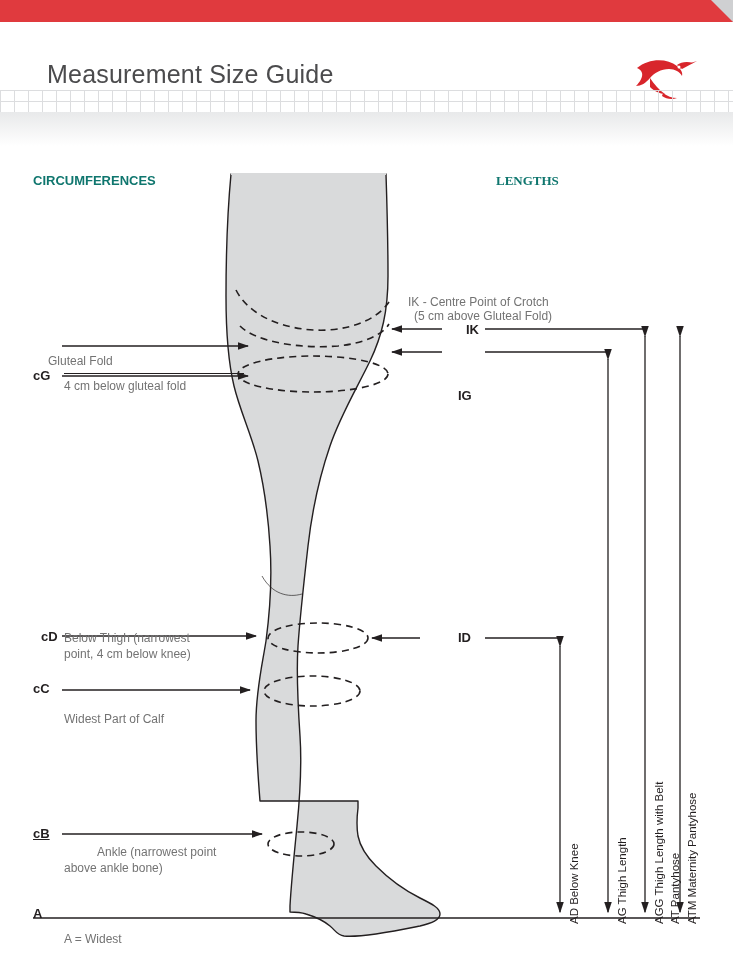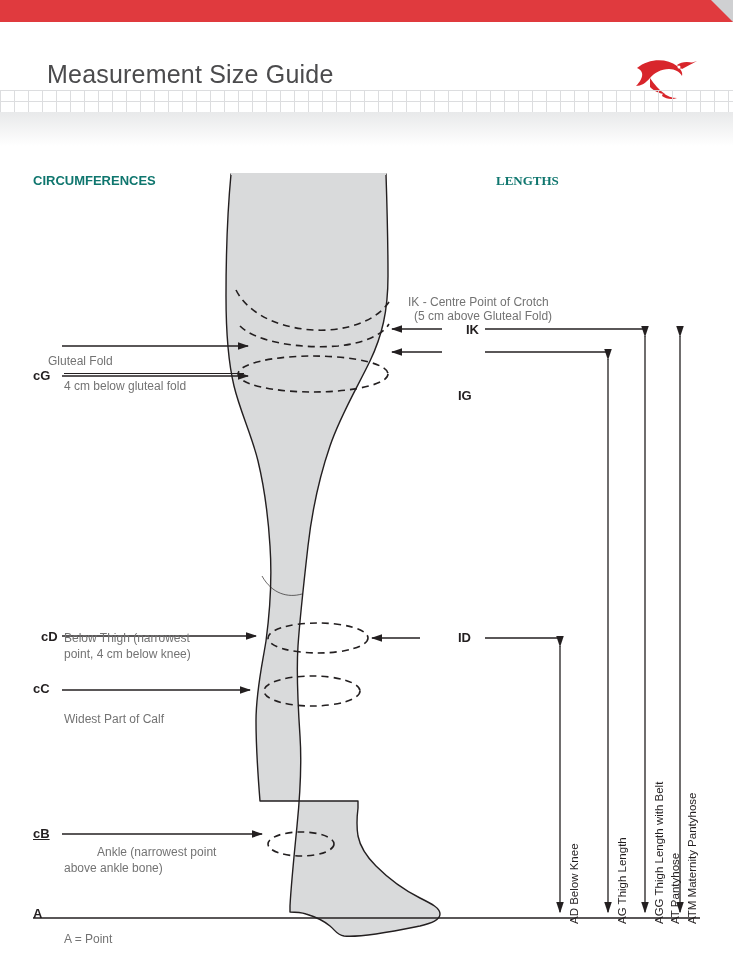--- a/index.html
+++ b/index.html
@@ -241,21 +241,21 @@
     <div class="lbl" style="left:64px; top:500px;">point, 4 cm below knee)</div>
 
     <div class="code" style="left:33px; top:535px;">cC</div>
     <div class="lbl" style="left:64px; top:546px;margin-top:19px;">Widest Part of Calf</div>
 
     <div class="code" style="left:33px; top:680px;text-decoration:underline;">cB</div>
     <div class="lbl" style="left:64px; top:698px;margin-left:33px;">Ankle (narrowest point</div>
     <div class="lbl" style="left:64px; top:714px;">above ankle bone)</div>
 
     <div class="code" style="left:33px; top:760px;">A</div>
-    <div class="lbl" style="left:64px; top:785px;">A = Point</div>
+    <div class="lbl" style="left:64px; top:785px;">A = Widest</div>
 
     <div class="lbl" style="left:408px; top:148px;">IK - Centre Point of Crotch</div>
     <div class="lbl" style="left:414px; top:162px;">(5 cm above Gluteal Fold)</div>
 
     <div class="code" style="left:458px; top:176px;padding-left:8px;">IK</div>
     <div class="code" style="left:458px; top:198px;margin-top:44px;">IG</div>
     <div class="code" style="left:458px; top:484px;">ID</div>
 
     <div class="lbl-v" style="left:580px; top:766px;">AD Below Knee</div>
     <div class="lbl-v" style="left:628px; top:766px;">AG Thigh Length</div>

